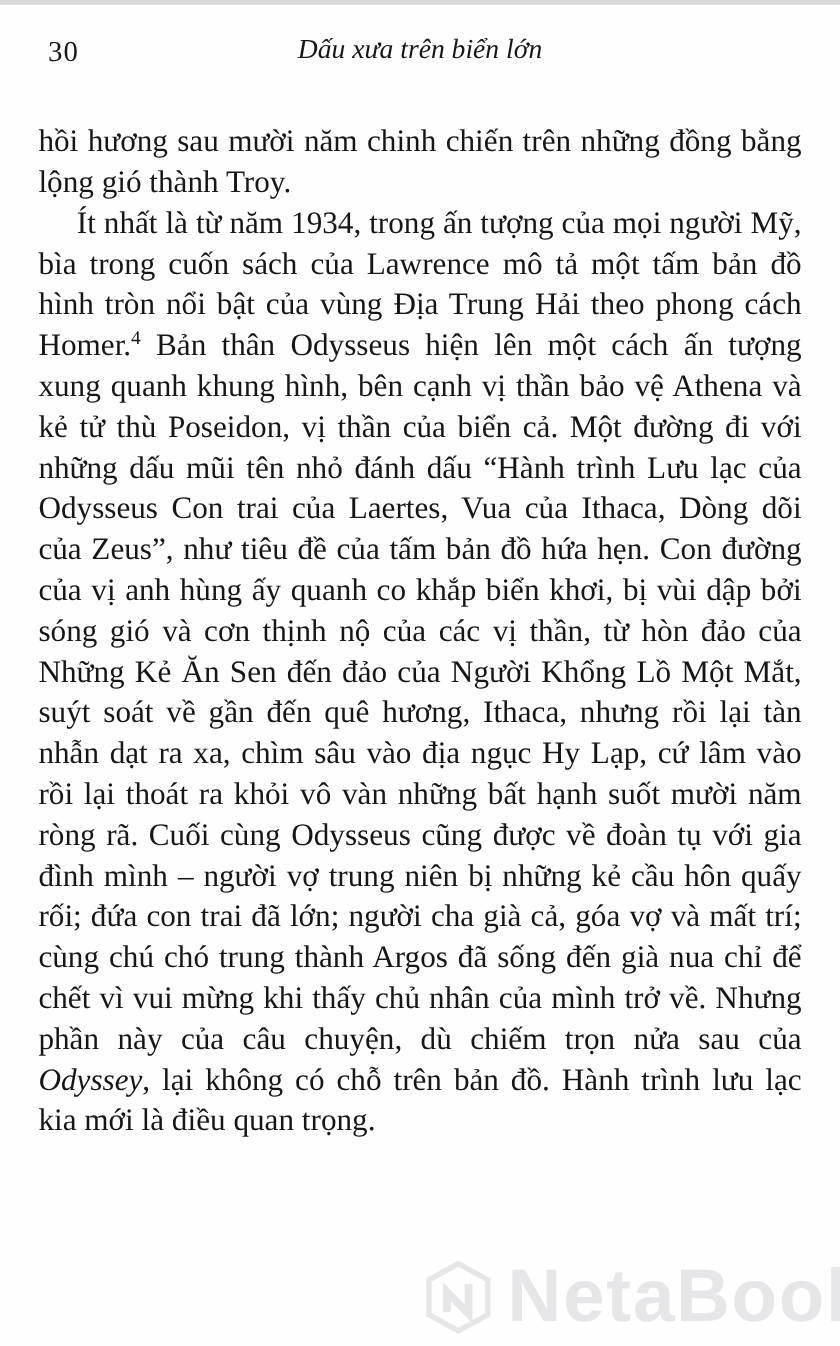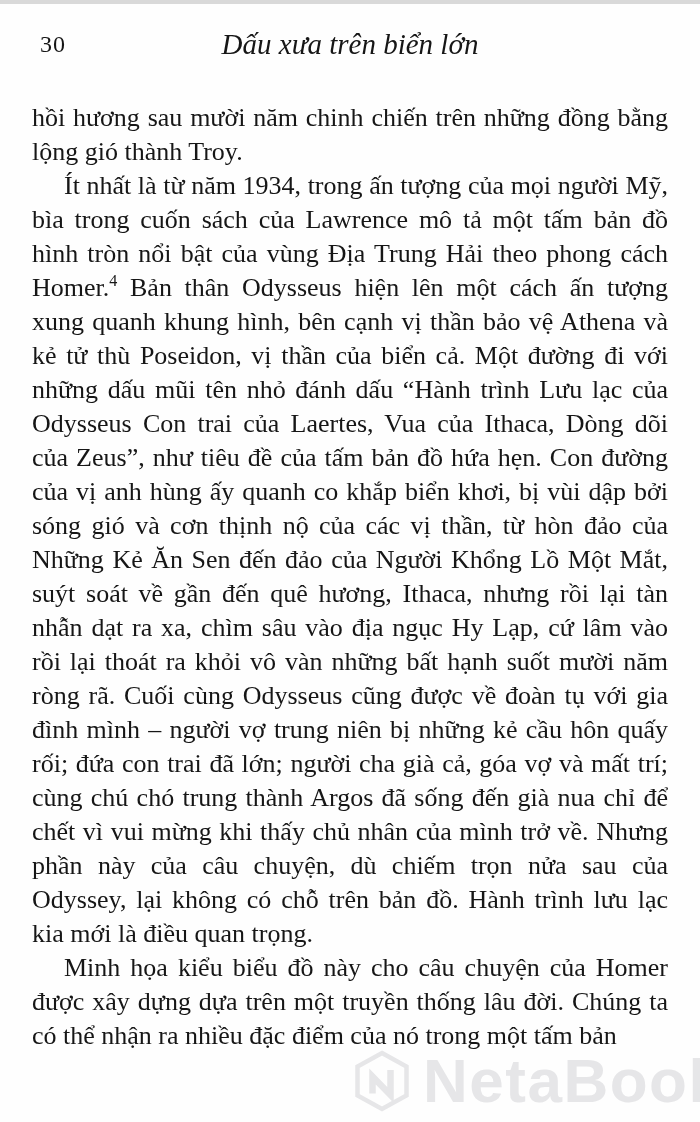--- a/index.html
+++ b/index.html
@@ -24,42 +24,42 @@
   .page-number {
     position: absolute;
     left: 40px;
     top: 3px;
     font-size: 24px;
     letter-spacing: 1px;
   }
   .running-title {
     text-align: center;
     font-style: italic;
-    font-size: 29px;
+    font-size: 23px;
     font-family: Liberation Serif, serif;
   }
   
   .content {
     position: absolute;
     top: 97px;
     left: 32px;
     width: 636px;
     font-size: 26px;
     line-height: 34px;
     text-align: justify;
     z-index: 2;
   }
   .content p { margin: 0; padding: 0; }
   .content p.indent { text-indent: 32px; }
   .footnote-ref {
     font-size: 0.62em;
     vertical-align: super;
     line-height: 0;
   }
-  .italic { }
+  .italic { font-style: italic; }
   
   .watermark {
     position: absolute;
     left: 354px;
     top: 1046px;
     display: flex;
     align-items: center;
     gap: 13px;
     z-index: 1;
     user-select: none;
@@ -87,21 +87,20 @@
 <div class="page">
 
   <div class="running-head">
     <span class="page-number">30</span>
     <div class="running-title">Dấu xưa trên biển lớn</div>
   </div>
 
   <div class="content">
     <p>hồi hương sau mười năm chinh chiến trên những đồng bằng lộng gió thành Troy.</p>
     <p class="indent"><span>Ít nhất là từ năm 1934, trong ấn tượng của mọi người Mỹ, bìa trong cuốn sách của Lawrence mô tả một tấm bản đồ hình tròn nổi bật của vùng Địa Trung Hải theo phong cách Homer.</span><sup class="footnote-ref">4</sup><span> Bản thân Odysseus hiện lên một cách ấn tượng xung quanh khung hình, bên cạnh vị thần bảo vệ Athena và kẻ tử thù Poseidon, vị thần của biển cả. Một đường đi với những dấu mũi tên nhỏ đánh dấu “Hành trình Lưu lạc của Odysseus Con trai của Laertes, Vua của Ithaca, Dòng dõi của Zeus”, như tiêu đề của tấm bản đồ hứa hẹn. Con đường của vị anh hùng ấy quanh co khắp biển khơi, bị vùi dập bởi sóng gió và cơn thịnh nộ của các vị thần, từ hòn đảo của Những Kẻ Ăn Sen đến đảo của Người Khổng Lồ Một Mắt, suýt soát về gần đến quê hương, Ithaca, nhưng rồi lại tàn nhẫn dạt ra xa, chìm sâu vào địa ngục Hy Lạp, cứ lâm vào rồi lại thoát ra khỏi vô vàn những bất hạnh suốt mười năm ròng rã. Cuối cùng Odysseus cũng được về đoàn tụ với gia đình mình – người vợ trung niên bị những kẻ cầu hôn quấy rối; đứa con trai đã lớn; người cha già cả, góa vợ và mất trí; cùng chú chó trung thành Argos đã sống đến già nua chỉ để chết vì vui mừng khi thấy chủ nhân của mình trở về. Nhưng phần này của câu chuyện, dù chiếm trọn nửa sau của </span><span class="italic">Odyssey</span><span>, lại không có chỗ trên bản đồ. Hành trình lưu lạc kia mới là điều quan trọng.</span></p>
-    <p class="indent">Minh họa kiểu biểu đồ này cho câu chuyện của Homer được xây dựng dựa trên một truyền thống lâu đời. Chúng ta có thể nhận ra nhiều đặc điểm của nó trong một tấm bản</p>
   </div>
 
   <div class="watermark">
     <svg class="watermark-logo" width="56" height="62" viewBox="0 0 56 62" aria-hidden="true">
       <polygon points="28,3 52.5,16.5 52.5,45.5 28,59 3.5,45.5 3.5,16.5" fill="none" stroke="#e6e6e8" stroke-width="4.5" stroke-linejoin="miter"></polygon>
       <path d="M18.5 43.5 V26.5 L36.5 45 V20" fill="none" stroke="#e6e6e8" stroke-width="6.5" stroke-linejoin="miter"></path>
     </svg>
     <span class="watermark-brand">NetaBooks</span>
     <span class="watermark-tld">.vn</span>
   </div>

